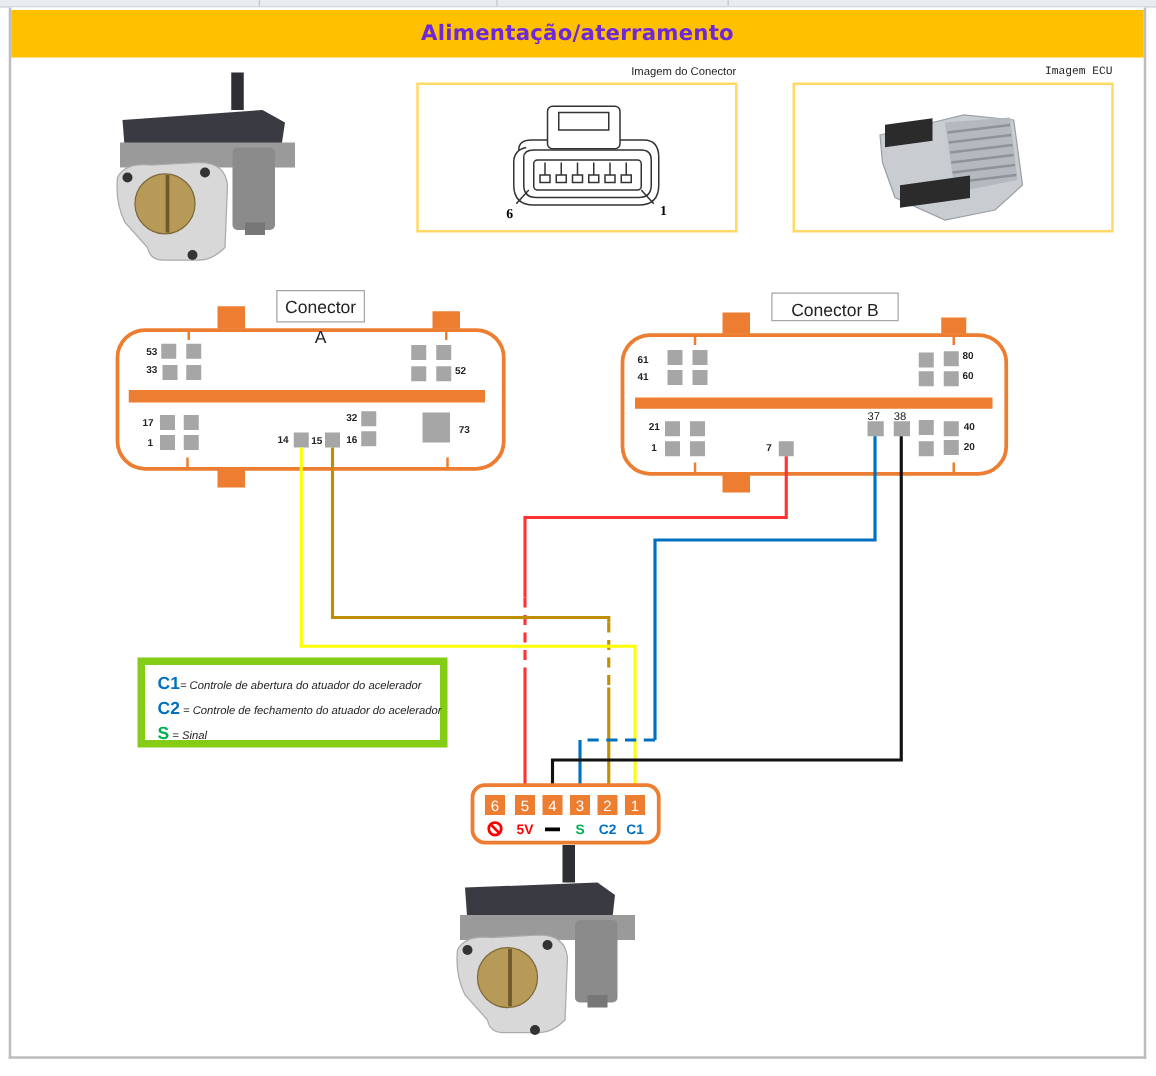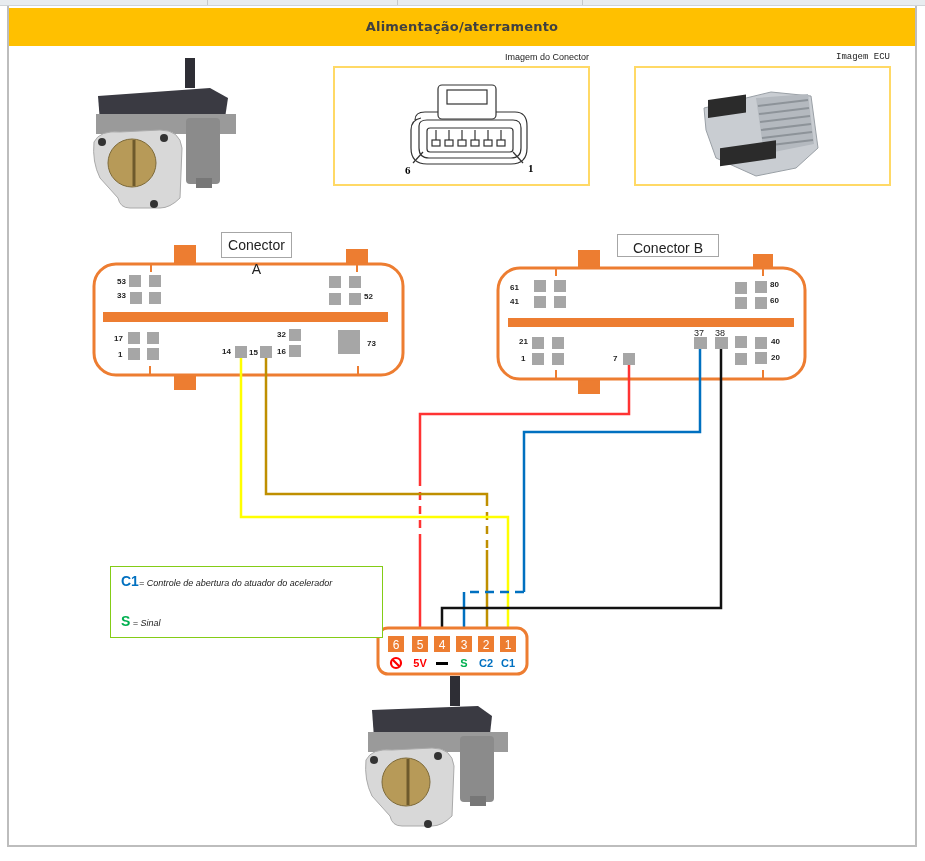--- a/index.html
+++ b/index.html
@@ -1,24 +1,24 @@
 <!DOCTYPE html>
 <html><head>
 <meta charset="utf-8">
 <style>
   html, body { margin: 0; padding: 0; background: #ffffff; }
   body { width: 925px; height: 861px; position: relative; overflow: hidden; font-family: "Liberation Sans", sans-serif; }
   .topline { position: absolute; left: 0; top: 0; width: 925px; height: 5px; background: #e8ecef; border-bottom: 1px solid #cfd4d8; }
   .topline .sep { position: absolute; top: 0; width: 1px; height: 5px; background: #c4c8cc; }
   .frame { position: absolute; left: 7px; top: 6px; width: 910px; height: 841px; border-left: 2px solid #bdbdbd; border-right: 2px solid #bdbdbd; border-bottom: 2px solid #bdbdbd; box-sizing: border-box; background: #fff; }
-  .header { position: absolute; left: 9px; top: 8px; width: 906px; height: 38px; background: #ffc000; color: #404040; font-weight: bold; font-size: 13px; text-align: center; line-height: 38px; font-family: "DejaVu Sans", sans-serif; letter-spacing: 0.2px; }
+  .header { position: absolute; left: 9px; top: 8px; width: 906px; height: 38px; background: #ffc000; color: #6d28d9; font-weight: bold; font-size: 17px; text-align: center; line-height: 38px; font-family: "DejaVu Sans", sans-serif; letter-spacing: 0.2px; }
   .caption { position: absolute; font-size: 9px; color: #222; text-align: right; }
   .imgbox { position: absolute; border: 2px solid #ffd966; box-sizing: border-box; background: #fff; }
   .conn-title { position: absolute; border: 1px solid #a6a6a6; background: #fff; font-size: 14px; color: #222; text-align: center; box-sizing: border-box; }
-  .legend { position: absolute; left: 110px; top: 566px; width: 273px; height: 72px; border: 1px solid #84cc16; box-sizing: border-box; background: #fff; font-size: 9px; font-style: italic; color: #222; }
+  .legend { position: absolute; left: 110px; top: 526px; width: 248px; height: 72px; border: 6px solid #84cc16; box-sizing: border-box; background: #fff; font-size: 9px; font-style: italic; color: #222; }
   .legend .row { position: absolute; left: 10px; white-space: nowrap; }
   .legend .key { font-style: normal; font-weight: bold; font-size: 14px; }
   svg { position: absolute; left: 0; top: 0; }
   .pinlabel { font-family: "Liberation Sans", sans-serif; font-size: 8px; font-weight: bold; fill: #222; }
   .pinlabel2 { font-family: "Liberation Sans", sans-serif; font-size: 9px; fill: #222; }
 </style>
 </head>
 <body>
 
 <div class="topline">
@@ -236,16 +236,19 @@
   </g>
 </svg>
 
 <div class="conn-title" style="left:221px;top:232px;width:71px;height:26px;line-height:24px;">Conector A</div>
 <div class="conn-title" style="left:617px;top:234px;width:102px;height:23px;line-height:26px;">Conector B</div>
 
 <div class="legend">
   <div class="row" style="top:6px;">
     <span class="key" style="color:#0070c0">C1</span><span>= Controle de abertura do atuador do acelerador</span>
   </div>
+  <div class="row" style="top:26px;">
+    <span class="key" style="color:#0070c0">C2</span><span> = Controle de fechamento do atuador do acelerador</span>
+  </div>
   <div class="row" style="top:46px;">
     <span class="key" style="color:#00b050">S</span><span> = Sinal</span>
   </div>
 </div>
 
 </body></html>

